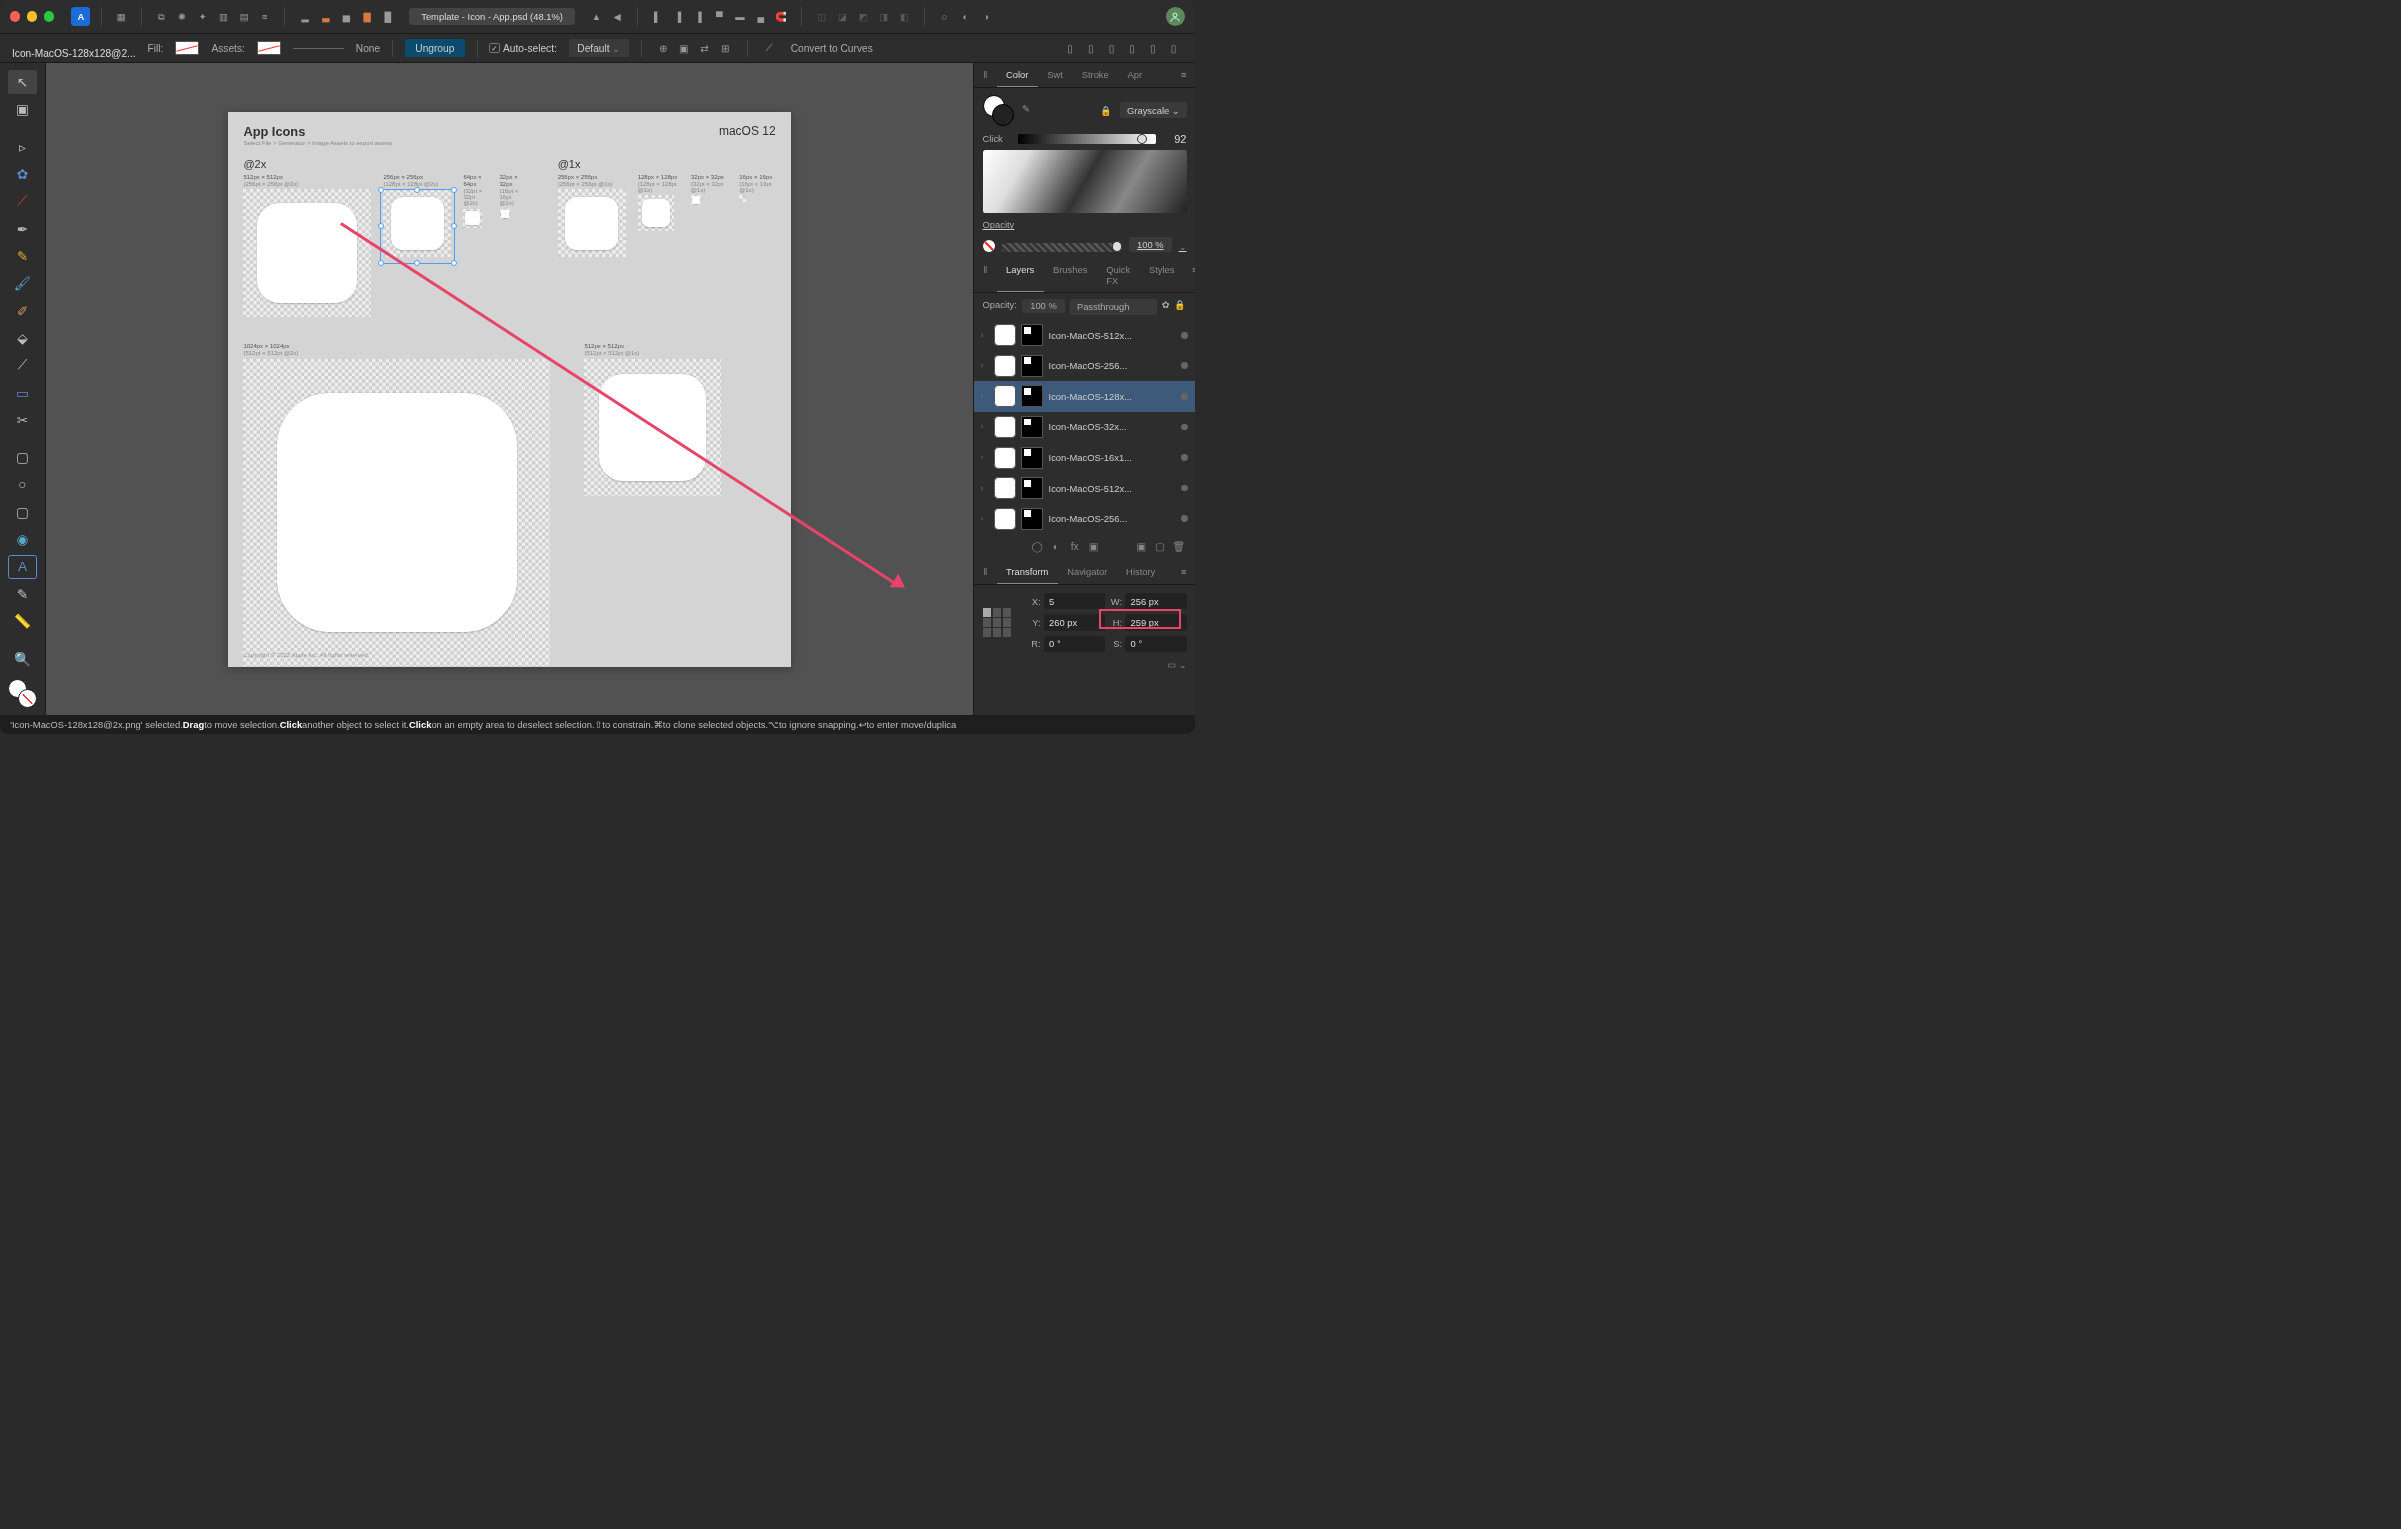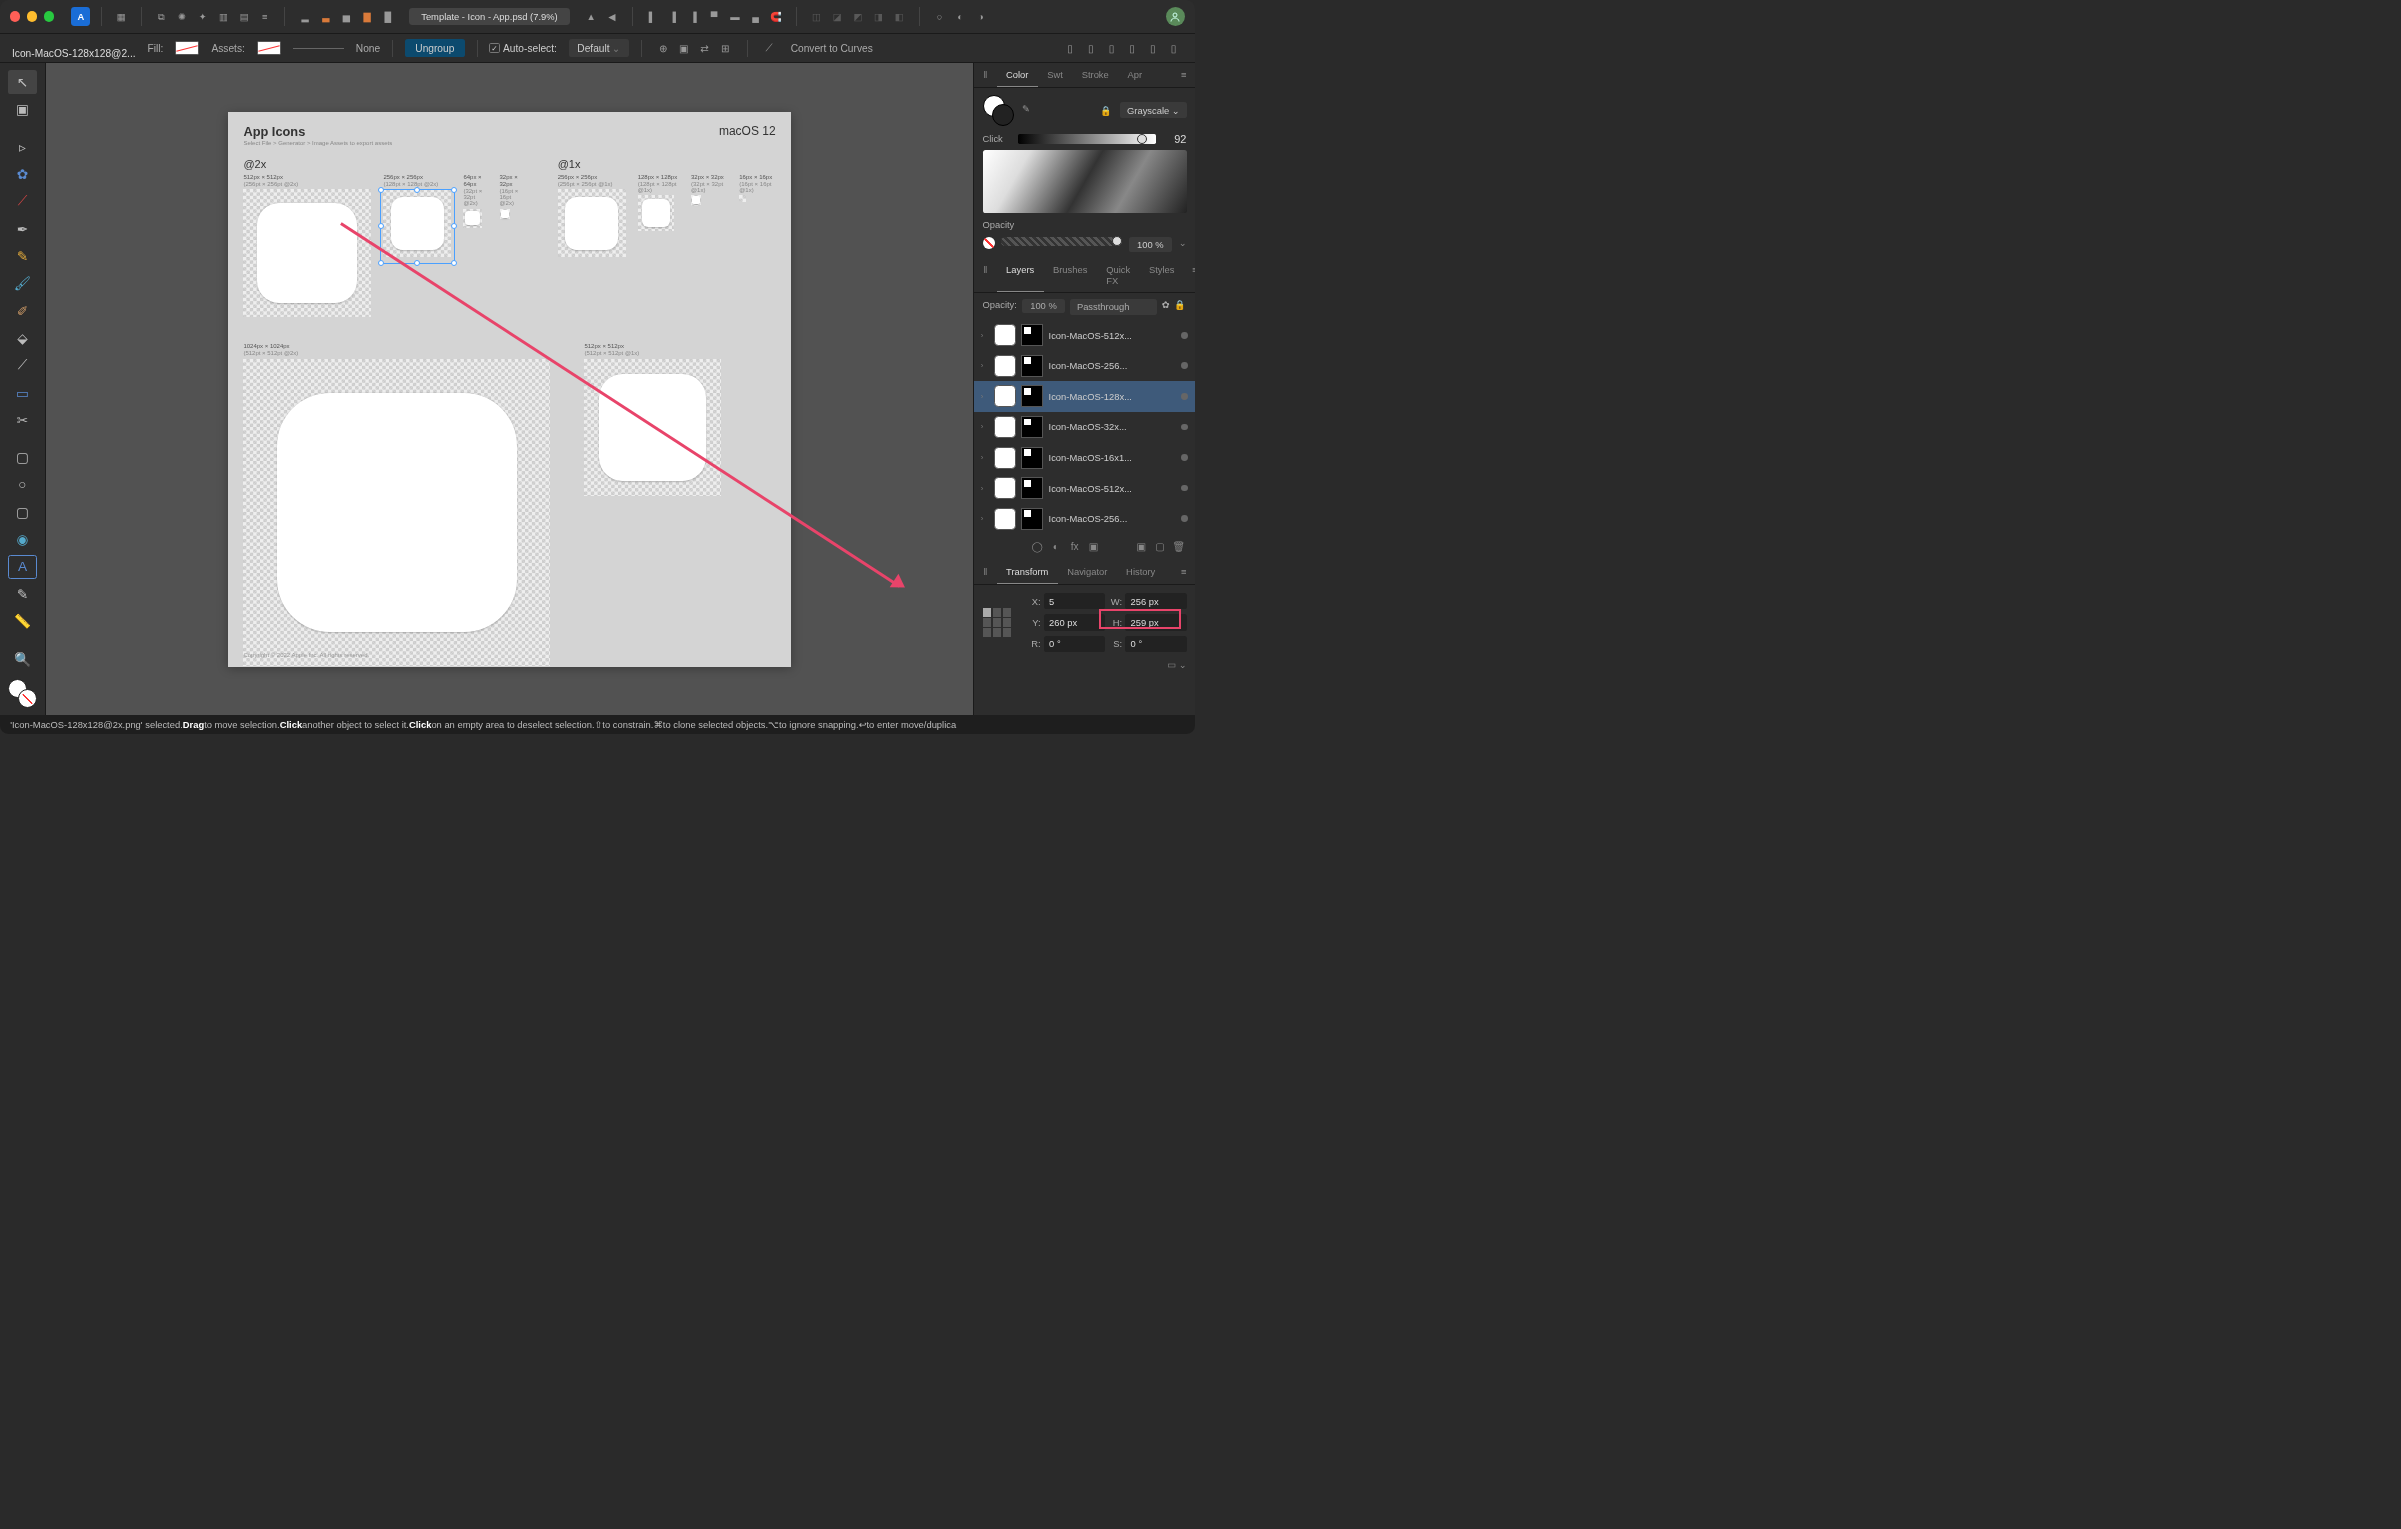--- a/index.html
+++ b/index.html
@@ -99,21 +99,21 @@
   .well-stack .w2{position:absolute;width:22px;height:22px;border-radius:50%;background:#222;border:1.7px solid #000;bottom:0;right:0;}
   .eyedrop{width:13.7px;height:13.7px;color:#999;}
   .lock-icon{color:#888;margin-left:auto;}
   .mode-sel{background:#3a3a3a;padding:2.6px 6.8px;border-radius:2.6px;font-size:9.4px;}
   .slider-row{display:flex;align-items:center;gap:6.8px;margin:5.1px 0;}
   .slider-label{width:29px;font-size:9.4px;color:#aaa;}
   .slider{flex:1;height:10.2px;background:linear-gradient(to right,#000,#fff);border-radius:1.7px;position:relative;}
   .slider-thumb{position:absolute;width:10.2px;height:10.2px;background:#ddd;border-radius:50%;top:0;right:8.5px;border:0.9px solid #333;}
   .slider-val{width:24px;text-align:right;font-size:11px;color:#ddd;}
   .gradient-preview{width:100%;height:63px;background:linear-gradient(120deg,#fff 0%,#ddd 20%,#333 50%,#888 70%,#222 100%);border-radius:2.6px;margin-top:5.1px;}
-  .opacity-row{display:flex;align-items:flex-start;gap:6.8px;margin-top:6.8px;}
+  .opacity-row{display:flex;align-items:flex-end;gap:6.8px;margin-top:6.8px;text-decoration:underline;}
   .op-track{flex:1;height:8.5px;background:repeating-linear-gradient(45deg,#555,#555 2.6px,#333 2.6px,#333 5.1px);border-radius:4.3px;position:relative;}
   .op-thumb{position:absolute;right:0;top:-1.7px;width:10.2px;height:10.2px;border-radius:50%;background:#ddd;border:0.9px solid #333;}
   .op-val{background:#3a3a3a;padding:1.7px 5.1px;border-radius:2.6px;font-size:9.4px;min-width:43px;text-align:center;}
   
   .layer-opts{display:flex;align-items:flex-start;gap:5.1px;padding:5.1px 8.5px;font-size:9.4px;color:#aaa;}
   .layer-list{flex:0 0 auto;}
   .layer{display:flex;align-items:center;padding:4.3px 6.8px;gap:5.1px;cursor:pointer;}
   .layer.sel{background:#3e5a7a;}
   .lexp{width:8.5px;color:#777;font-size:7.7px;}
   .lthumb{width:22px;height:22px;background:#fff;border-radius:4.3px;border:0.9px solid #555;}
@@ -162,21 +162,21 @@
     <div class="tb-btn">≡</div>
   </div>
   <div class="tb-sep"></div>
   <div class="tb-group">
     <div class="tb-btn">▂</div>
     <div class="tb-btn" style="color:#d97a3a">▃</div>
     <div class="tb-btn">▅</div>
     <div class="tb-btn" style="color:#d97a3a">▇</div>
     <div class="tb-btn">█</div>
   </div>
-  <div class="doc-tab">Template - Icon - App.psd (7.9%)</div>
+  <div class="doc-tab">Template - Icon - App.psd (48.1%)</div>
   <div class="tb-group">
     <div class="tb-btn">▲</div>
     <div class="tb-btn">◀</div>
   </div>
   <div class="tb-sep"></div>
   <div class="tb-group">
     <div class="tb-btn">▌</div>
     <div class="tb-btn">▐</div>
     <div class="tb-btn">▐</div>
     <div class="tb-btn">▀</div>

